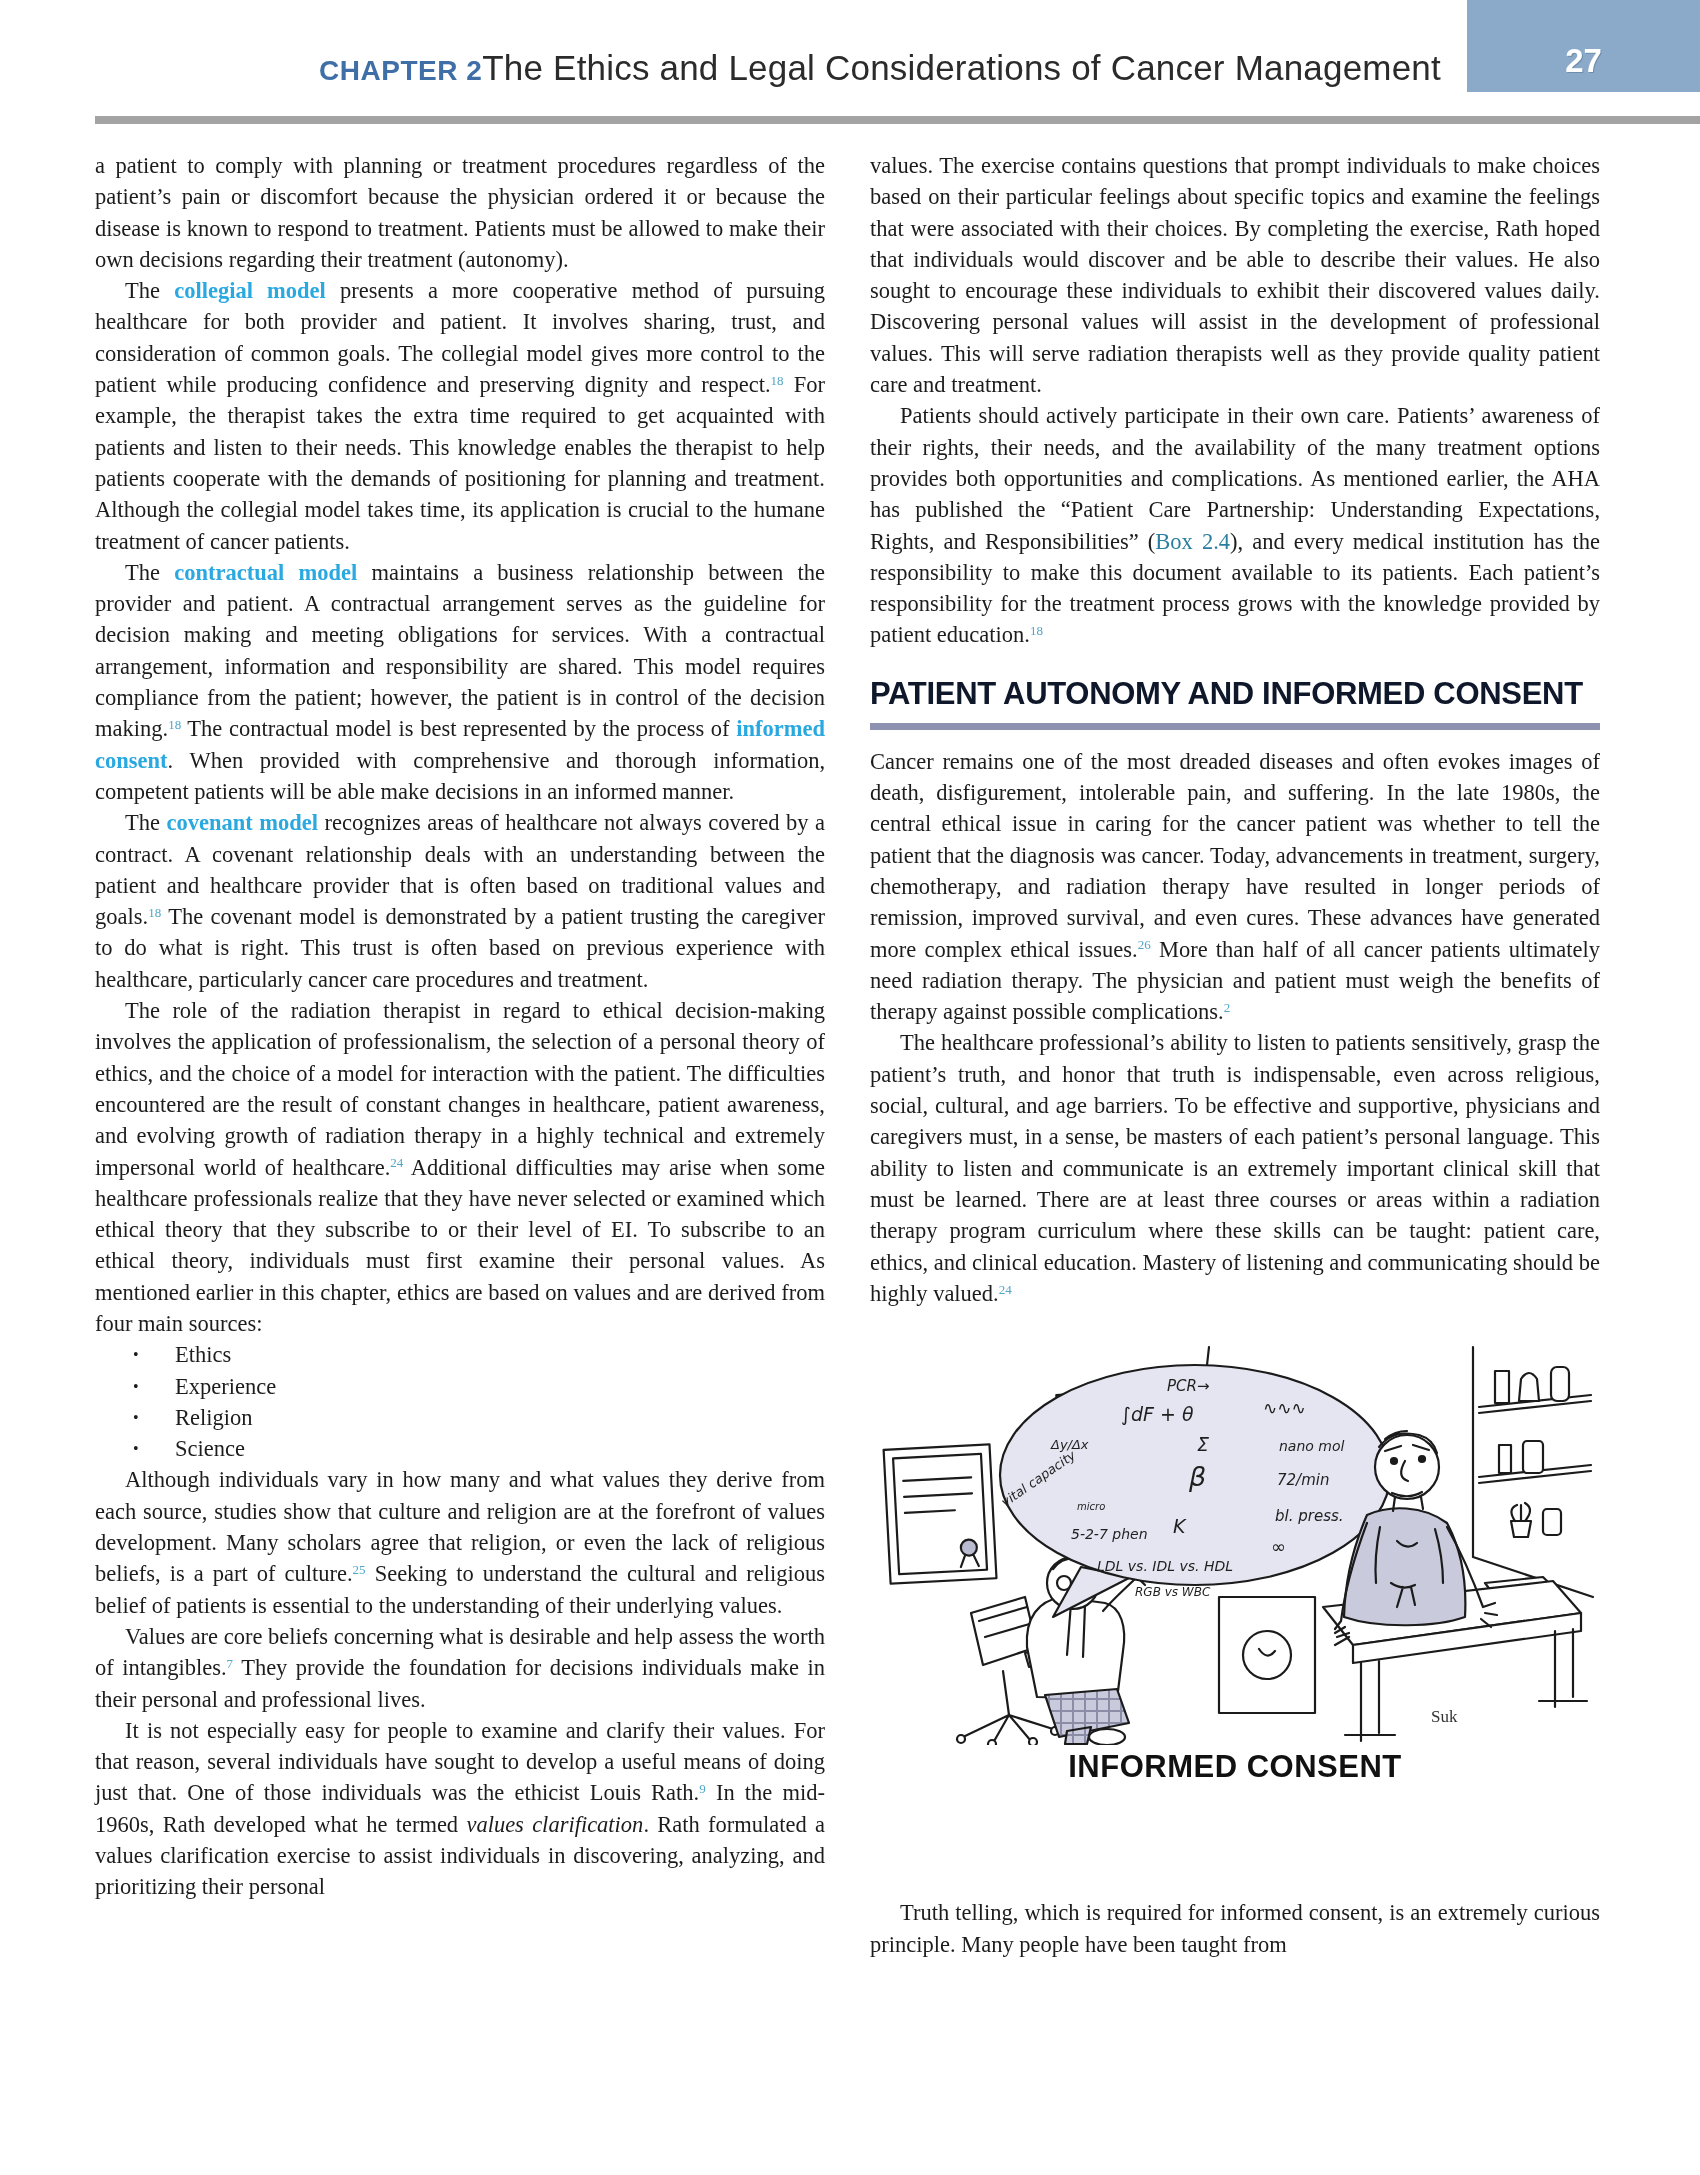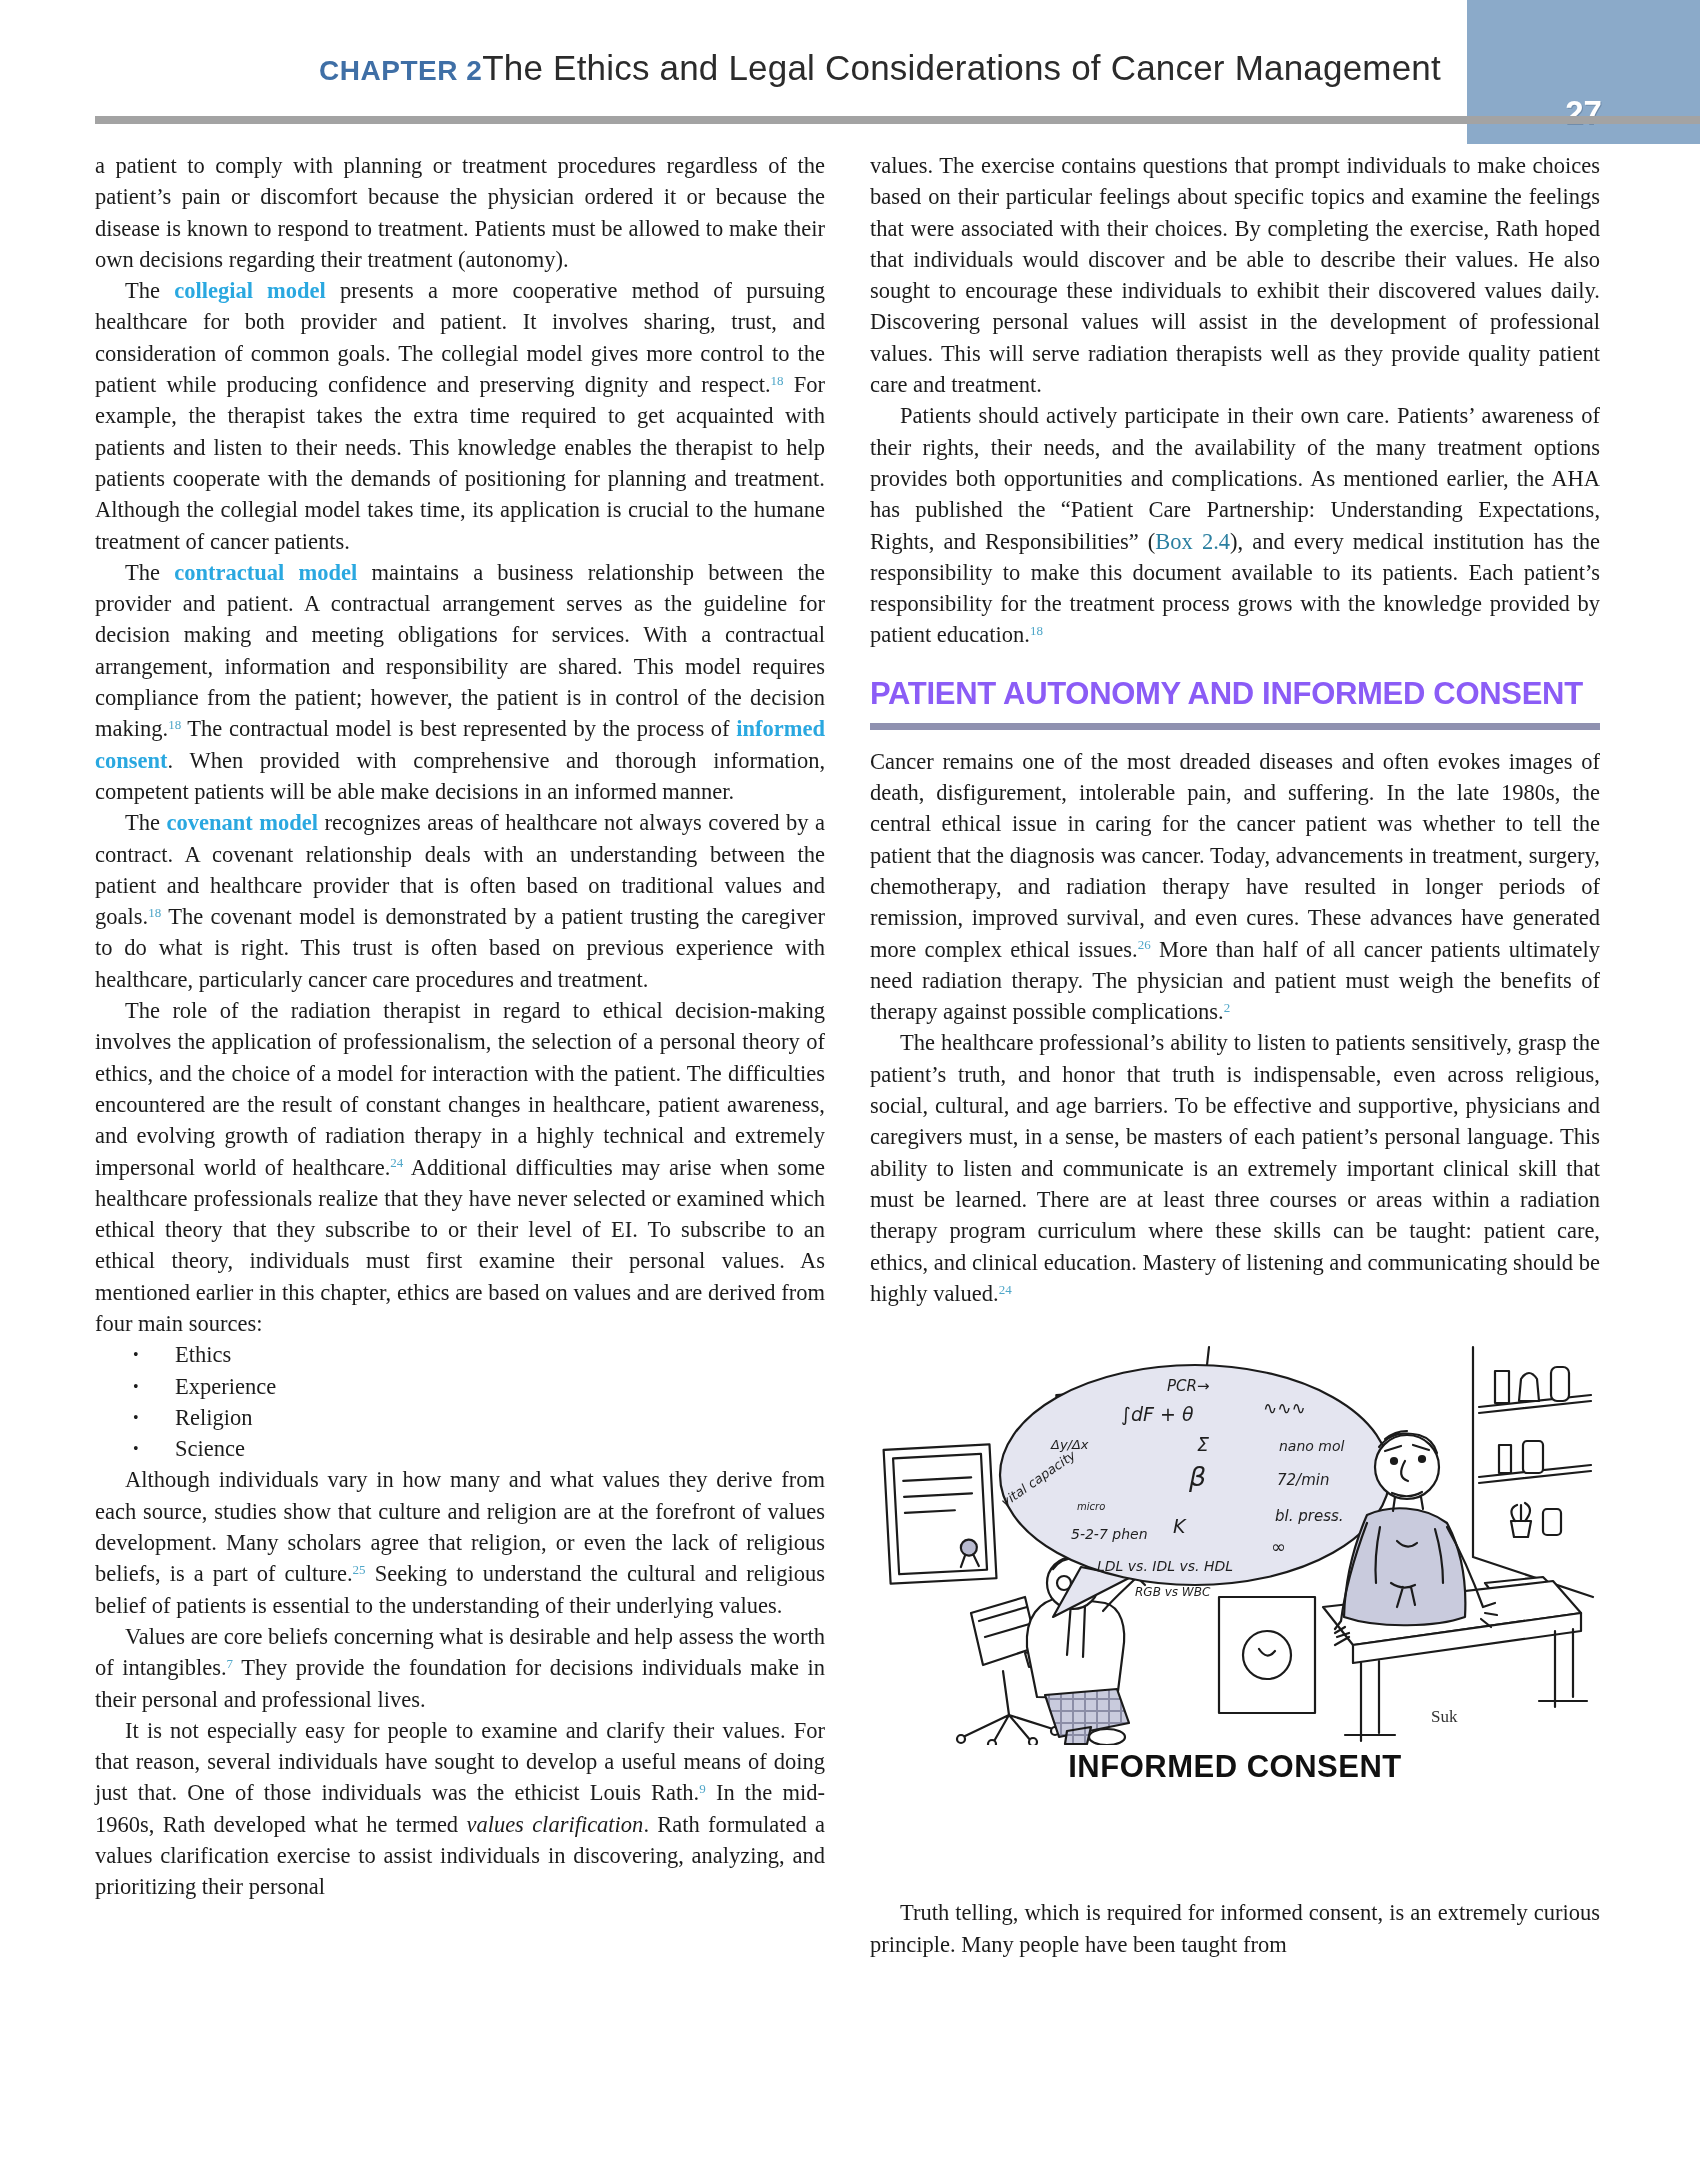--- a/index.html
+++ b/index.html
@@ -1,19 +1,19 @@
 <!DOCTYPE html>
 <html><head>
 <meta charset="utf-8">
 <style>
   html,body{margin:0;padding:0;background:#e8e8e8;}
   .page{position:relative;width:1700px;height:2175px;background:#ffffff;overflow:hidden;
         font-family:"Liberation Serif", serif;color:#1c1c1c;}
   
-  .corner-box{position:absolute;top:0;left:1467px;width:233px;height:144px;background:#8baac9;
+  .corner-box{position:absolute;top:0;left:1467px;width:233px;height:92px;background:#8baac9;
               display:flex;align-items:flex-end;justify-content:center;padding-bottom:12px;box-sizing:border-box;}
   .page-num{font-family:"Liberation Sans",sans-serif;font-weight:700;font-size:33px;color:#ffffff;
             text-shadow:1px 1px 0 #6f8cab;}
   .header-line{position:absolute;top:48px;left:300px;width:1160px;display:flex;align-items:baseline;
                justify-content:center;white-space:nowrap;}
   .chapter-label{font-family:"Liberation Sans",sans-serif;font-weight:700;font-size:28px;color:#3f6fa6;
                  letter-spacing:0.5px;}
   .page-title{font-family:"Liberation Sans",sans-serif;font-weight:400;font-size:35px;color:#2b2b2b;
               letter-spacing:0.2px;}
   .header-rule{position:absolute;top:116px;left:95px;right:0;height:8px;background:#a3a3a3;}
@@ -23,21 +23,21 @@
   .para{margin:0;text-indent:30px;}
   .para.noindent{text-indent:0;}
   .key{color:#2aa8e0;font-weight:700;}
   .ital{font-style:italic;}
   .xref{color:#2a7fa0;}
   sup.ref{font-size:13px;color:#4fa6c8;line-height:0;vertical-align:baseline;position:relative;top:-0.55em;}
   ul.bullets{list-style:none;margin:0;padding:0;}
   ul.bullets li{display:flex;text-align:left;}
   .bullet-glyph{display:inline-block;margin-left:38px;width:42px;font-size:16px;line-height:31.3px;}
   h2.section-heading{font-family:"Liberation Sans",sans-serif;font-weight:700;font-size:31px;line-height:38px;
-      letter-spacing:-0.3px;color:#8b5cf6;margin:24px 0 16px 0;padding-bottom:10px;
+      letter-spacing:-0.3px;color:#0f172a;margin:24px 0 16px 0;padding-bottom:10px;
       border-bottom:7px solid #8f91b0;text-align:left;}
   
   .figure{margin-top:36px;}
   .figure-canvas{position:relative;width:720px;height:400px;margin:0 auto;}
   .figure-canvas svg{position:absolute;inset:0;}
   .tok{position:absolute;font-family:"DejaVu Sans",sans-serif;font-style:italic;color:#1f1f1f;
        font-size:14px;white-space:nowrap;}
   .tok0{left:292px;top:26px;font-size:15px;}
   .tok1{left:246px;top:54px;font-size:19px;}
   .tok2{left:388px;top:48px;font-size:17px;}

